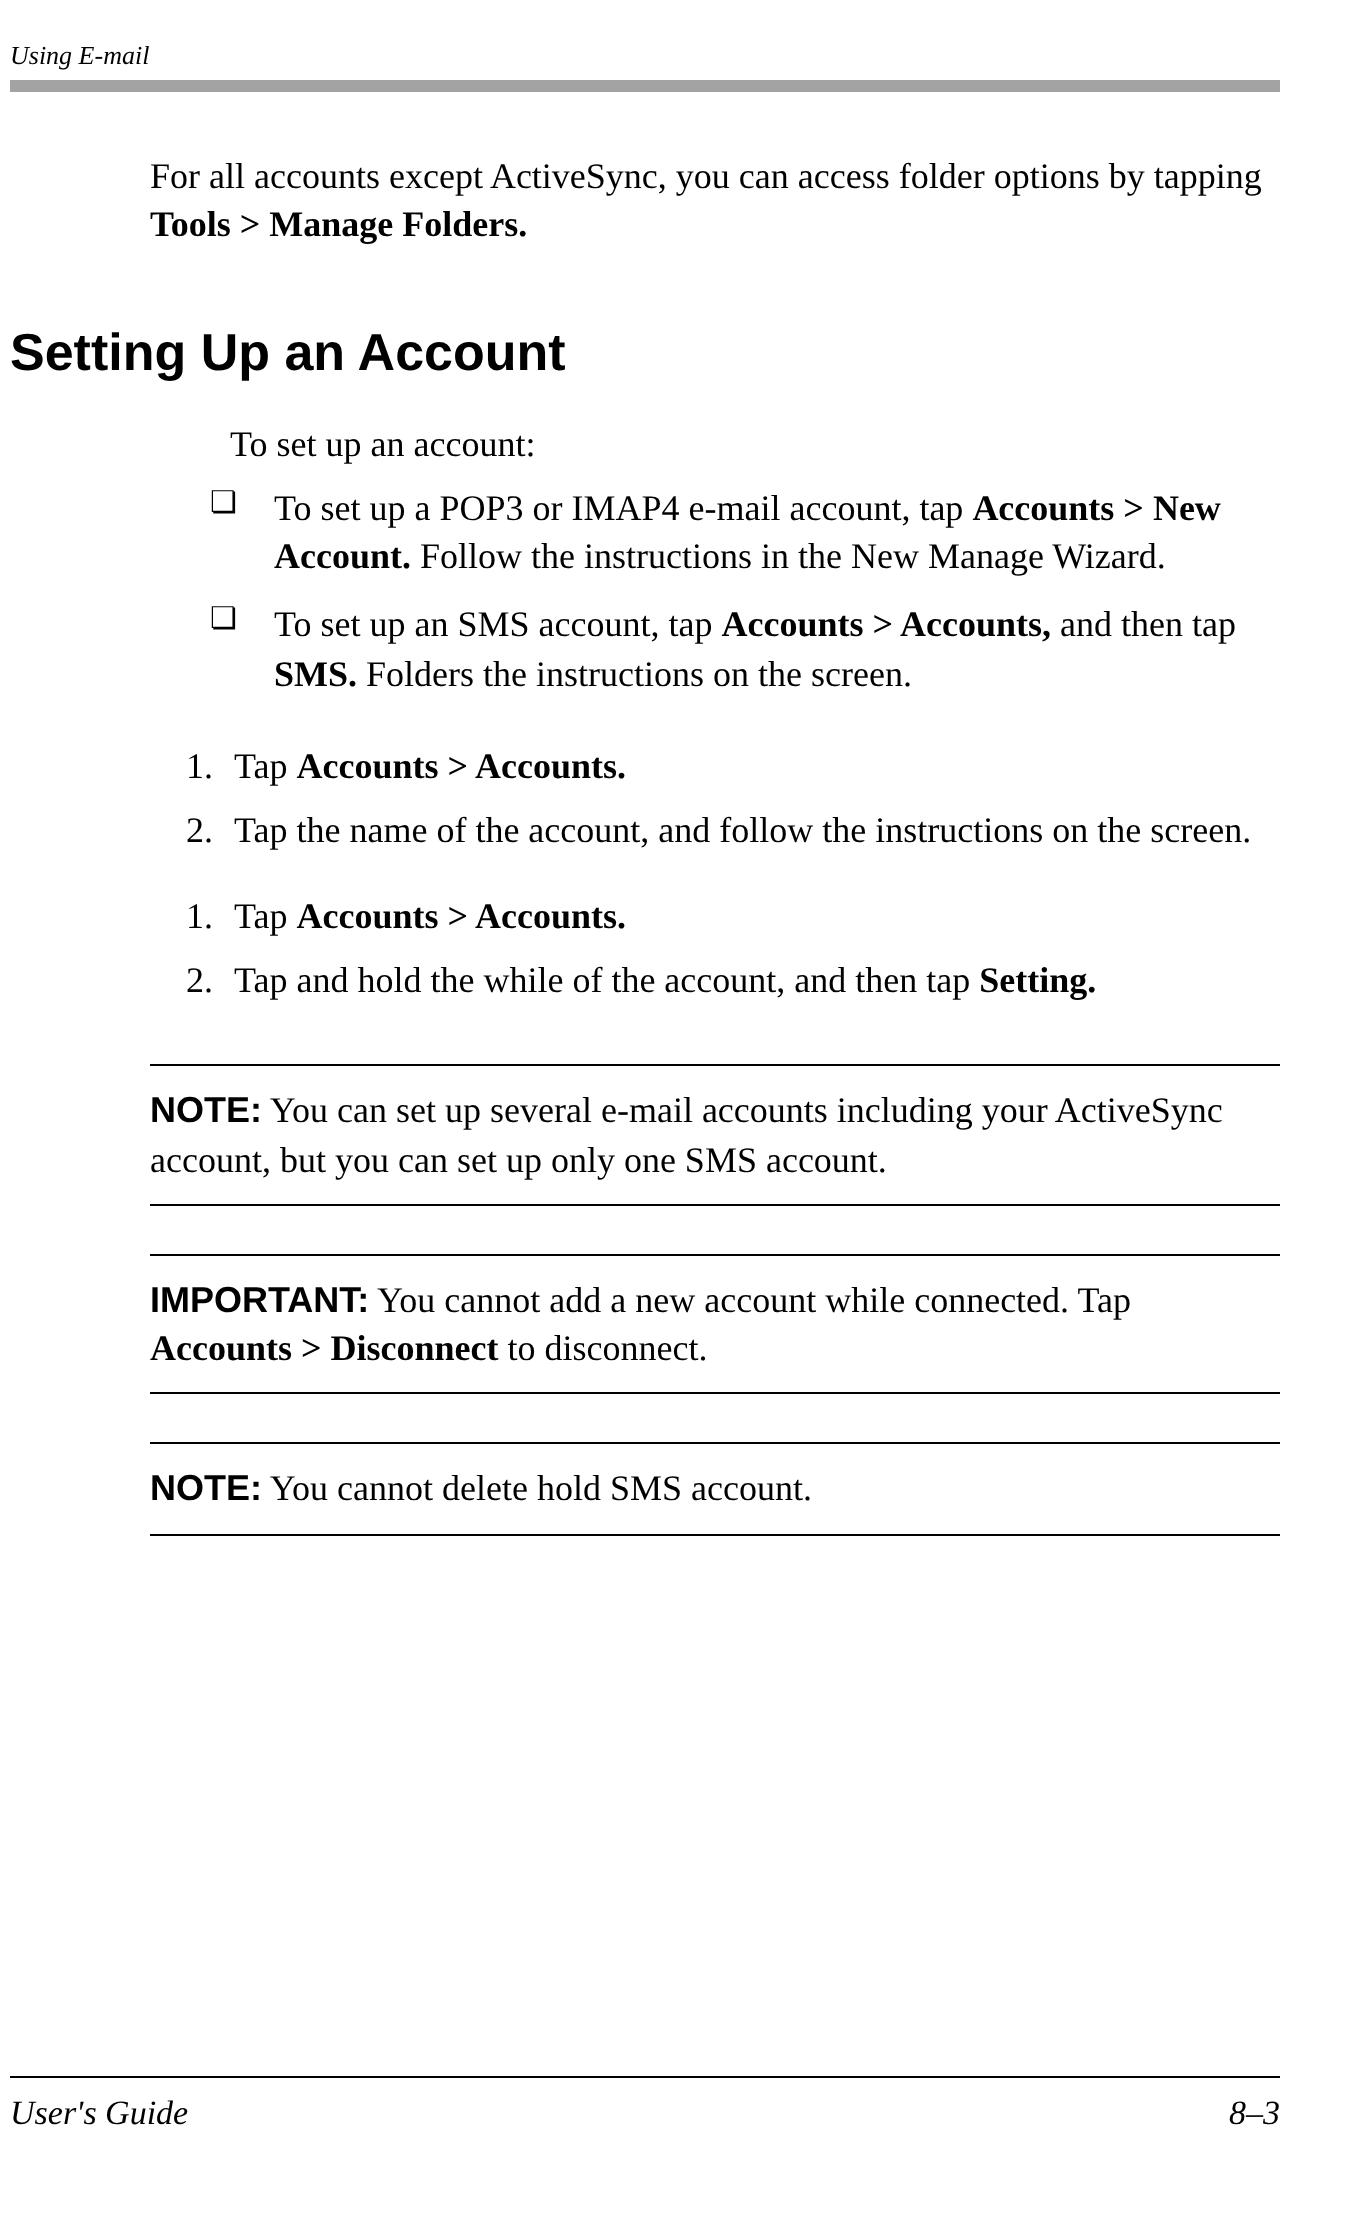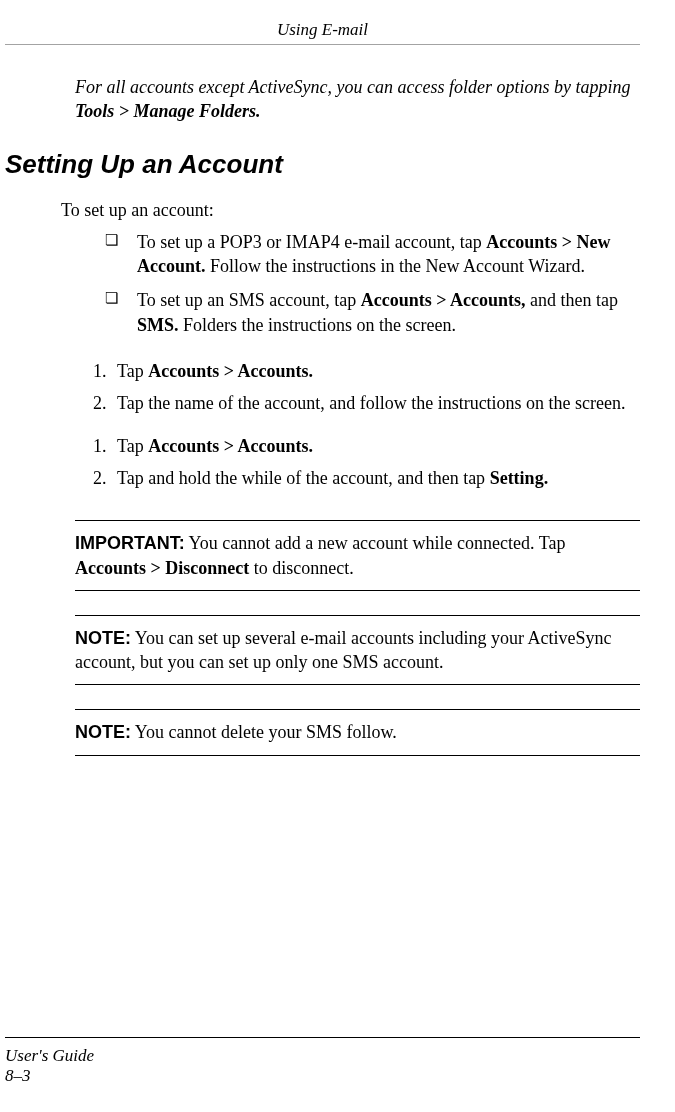--- a/index.html
+++ b/index.html
@@ -16,44 +16,42 @@
       background: #fff;
       position: relative;
     }
     .page {
       padding: 20px 35px 0 5px;
       height: 100%;
       display: flex;
       flex-direction: column;
     }
     .header {
-      text-align: center;
+      text-align: left;
       font-style: italic;
-      font-size: 17px;
+      font-size: 13px;
       padding-bottom: 4px;
-      border-bottom: 1px solid #a3a3a3;
+      border-bottom: 6px solid #a3a3a3;
       margin-bottom: 30px;
       padding-right: 0;
     }
     .intro-para {
       margin-left: 70px;
-      margin-bottom: 25px;
+      margin-bottom: 36px;
       line-height: 1.35;
-      font-style: italic;
     }
     .section-heading {
       font-family: 'Arial Black', Arial, sans-serif;
       font-weight: 900;
       font-size: 26px;
       margin-bottom: 18px;
       margin-left: 0;
-      font-style: italic;
     }
     .body-text {
-      margin-left: 56px;
+      margin-left: 110px;
       margin-bottom: 8px;
       line-height: 1.35;
     }
     .bullet-list {
       margin-left: 100px;
       margin-bottom: 12px;
     }
     .bullet-item {
       display: flex;
       align-items: flex-start;
@@ -97,26 +95,25 @@
       border-bottom: 1px solid #000;
       padding: 10px 0;
       margin-top: 12px;
       margin-bottom: 12px;
       line-height: 1.35;
     }
     .footer {
       margin-top: auto;
       border-top: 1px solid #000;
       padding-top: 8px;
-      padding-bottom: 26px;
+      padding-bottom: 45px;
       display: flex;
       justify-content: space-between;
       font-style: italic;
       font-size: 17px;
-      flex-direction: column;
     }
     .footer-right {
       font-style: italic;
     }
   </style>
 </head>
 <body>
 
 <div class="page">
   <div class="header">
@@ -128,21 +125,21 @@
   </p>
 
   <h2 class="section-heading">Setting Up an Account</h2>
 
   <p class="body-text">To set up an account:</p>
 
   <div class="bullet-list">
     <div class="bullet-item">
       <span class="bullet-marker">❏</span>
       <span class="bullet-content">
-        <span>To set up a POP3 or IMAP4 e-mail account, tap </span><span class="bold">Accounts &gt; New Account.</span><span> Follow the instructions in the New Account Wizard.</span>
+        <span>To set up a POP3 or IMAP4 e-mail account, tap </span><span class="bold">Accounts &gt; New Account.</span><span> Follow the instructions in the New Manage Wizard.</span>
       </span>
     </div>
     <div class="bullet-item">
       <span class="bullet-marker">❏</span>
       <span class="bullet-content">
         <span>To set up an SMS account, tap </span><span class="bold">Accounts &gt; Accounts,</span><span> and then tap </span><span class="bold">SMS.</span><span> Folders the instructions on the screen.</span>
       </span>
     </div>
   </div>
 
@@ -170,28 +167,28 @@
     </div>
     <div class="num-item">
       <span class="num-marker">2.</span>
       <span class="num-content">
         <span>Tap and hold the while of the account, and then tap </span><span class="bold">Setting.</span>
       </span>
     </div>
   </div>
 
   <div class="callout">
+    <span class="sans-bold">NOTE:</span><span> You can set up several e-mail accounts including your ActiveSync account, but you can set up only one SMS account.</span>
+  </div>
+
+  <div class="callout">
     <span class="sans-bold">IMPORTANT:</span><span> You cannot add a new account while connected. Tap </span><span class="bold">Accounts &gt; Disconnect</span><span> to disconnect.</span>
   </div>
 
   <div class="callout">
-    <span class="sans-bold">NOTE:</span><span> You can set up several e-mail accounts including your ActiveSync account, but you can set up only one SMS account.</span>
-  </div>
-
-  <div class="callout">
-    <span class="sans-bold">NOTE:</span><span> You cannot delete your SMS follow.</span>
+    <span class="sans-bold">NOTE:</span><span> You cannot delete hold SMS account.</span>
   </div>
 
   <div class="footer">
     <span>User's Guide</span>
     <span class="footer-right">8–3</span>
   </div>
 </div>
 
 </body></html>

